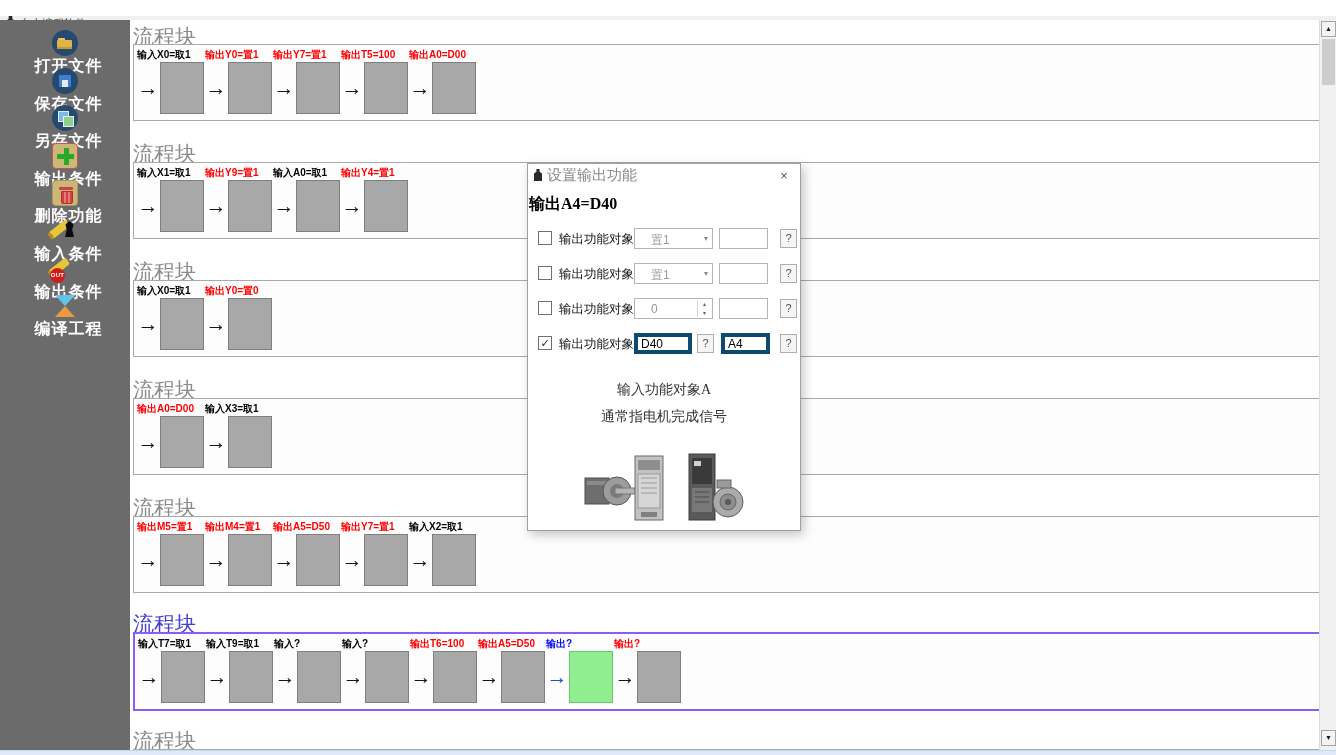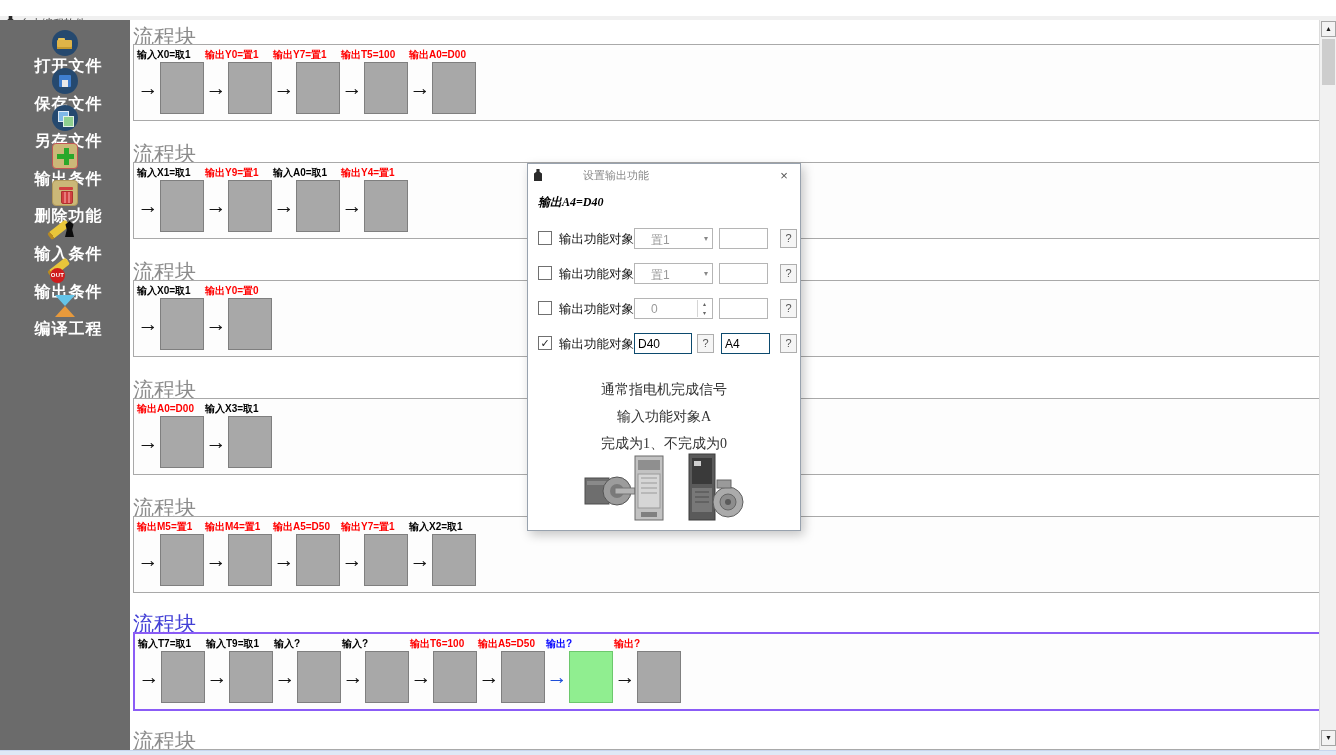--- a/index.html
+++ b/index.html
@@ -63,40 +63,40 @@
   .arrow.v-blue { color:#1f4fd8; }
   .block { width:44px; height:52px; background:#a8a8a8; border:1px solid #7f7f7f; }
   .block.v-green { background:#90ee90; border-color:#6cc86c; }
 
   
   .dialog { position:absolute; left:527px; top:163px; width:274px; height:368px; background:#fff;
     border:1px solid #98a2ae; box-shadow:3px 4px 10px rgba(0,0,0,0.22); z-index:10; }
   .dlg-titlebar { height:22px; display:flex; align-items:center; padding:0 6px; }
   .dlg-icon { width:8px; height:12px; margin-right:5px; background:#2a2a2a;
     clip-path:polygon(30% 0,70% 0,70% 22%,100% 38%,100% 100%,0 100%,0 38%,30% 22%); }
-  .dlg-title { font-size:11px; color:#8a8a8a;margin-left:36px; }
+  .dlg-title { font-size:15px; color:#8a8a8a; }
   .dlg-close { margin-left:auto; width:20px; text-align:center; font-size:13px; color:#555; }
-  .dlg-heading { position:absolute; left:10px; top:30px; font-family:"Liberation Serif","DejaVu Serif",serif;
-    font-size:12px; font-weight:bold; color:#000;font-style:italic; }
+  .dlg-heading { position:absolute; left:1px; top:30px; font-family:"Liberation Serif","DejaVu Serif",serif;
+    font-size:16px; font-weight:bold; color:#000; }
   .dlg-row { position:absolute; left:0; width:100%; height:22px; }
   .row-m{top:64px} .row-y{top:99px} .row-t{top:134px} .row-a{top:169px}
   .dlg-check { position:absolute; left:10px; top:3px; width:14px; height:14px; border:1px solid #707070; background:#fff;
     font-size:11px; line-height:12px; text-align:center; color:#222; }
   .dlg-label { position:absolute; left:31px; top:3px; font-size:12.5px; color:#111; }
   .dlg-combo,.dlg-spin { position:absolute; left:106px; top:0; width:79px; height:21px; border:1px solid #b5b5b5;
     background:#fff; font-size:12px; color:#9a9a9a; padding:3px 0 0 16px; }
   .combo-arrow { position:absolute; right:4px; top:5px; font-size:8px; color:#888; }
   .spin-btns { position:absolute; right:1px; top:1px; width:14px; height:17px; border-left:1px solid #d5d5d5;
     display:flex; flex-direction:column; font-size:6px; color:#666; }
   .spin-btns span { flex:1; text-align:center; line-height:8px; }
   .dlg-input2 { position:absolute; left:191px; top:0; width:49px; height:21px; border:1px solid #b5b5b5;
     font-size:12px; padding:0 3px; font-family:"Liberation Sans","DejaVu Sans",sans-serif; }
   .dlg-help { position:absolute; left:252px; top:1px; width:17px; height:19px; border:1px solid #aeaeae; background:#f5f5f5;
     font-size:11px; color:#555; text-align:center; line-height:16px; }
-  .in-a1 { position:absolute; left:106px; top:0; width:58px; height:21px; border:1px solid #0c4a6e; font-size:12px; padding:0 3px;
+  .in-a1 { position:absolute; left:106px; top:0; width:58px; height:21px; border:4px solid #0c4a6e; font-size:12px; padding:0 3px;
     font-family:"Liberation Sans","DejaVu Sans",sans-serif; }
   .help-a1 { left:169px; }
   .in-a2 { left:193px; width:49px; }
   .dlg-info { position:absolute; top:212px; left:0; width:100%; text-align:center;
     font-family:"Liberation Serif","DejaVu Serif",serif; font-size:14px; color:#333; line-height:27px; }
   .dlg-motors { position:absolute; top:288px; left:0; width:100%; display:flex; justify-content:center; gap:14px; }
 
   
   .scrollbar { position:absolute; right:0; top:20px; width:17px; height:730px; background:#f1f1f1; border-left:1px solid #dcdcdc; }
   .sb-btn { position:absolute; left:1px; width:15px; height:16px; background:#f3f3f3; border:1px solid #a5a5a5;
@@ -443,23 +443,22 @@
     <div class="dlg-row row-a">
       <span class="dlg-check">✓</span>
       <span class="dlg-label">输出功能对象A</span>
       <input class="in-a1" value="D40" style="">
       <span class="dlg-help help-a1">?</span>
       <input class="in-a1 in-a2" value="A4" style="">
       <span class="dlg-help">?</span>
     </div>
 
     <div class="dlg-info">
+      <div>输入功能对象A</div>
       <div>通常指电机完成信号</div>
-      <div>输入功能对象A</div>
-      <div>完成为1、不完成为0</div>
     </div>
 
     <div class="dlg-motors">
       <svg width="86" height="72" viewBox="0 0 86 72">
         <rect x="2" y="26" width="24" height="26" fill="#6e6e6e" stroke="#4c4c4c"></rect>
         <rect x="4" y="29" width="20" height="4" fill="#8a8a8a"></rect>
         <circle cx="34" cy="39" r="14" fill="#9c9c9c" stroke="#555"></circle>
         <circle cx="34" cy="39" r="7" fill="#7a7a7a"></circle>
         <rect x="32" y="36" width="20" height="6" fill="#b4b4b4" stroke="#777"></rect>
         <rect x="52" y="4" width="28" height="64" fill="#c2c2c2" stroke="#6a6a6a"></rect>

